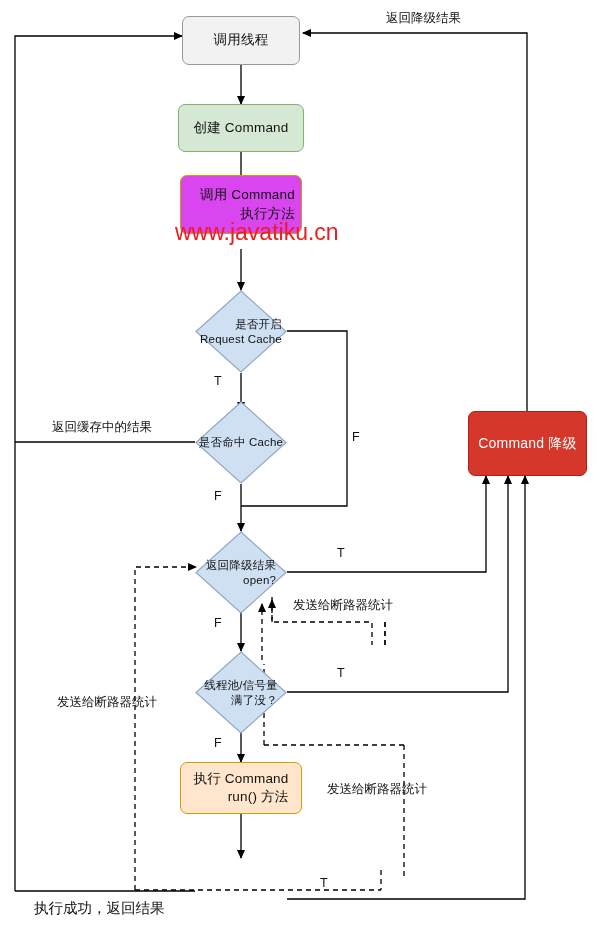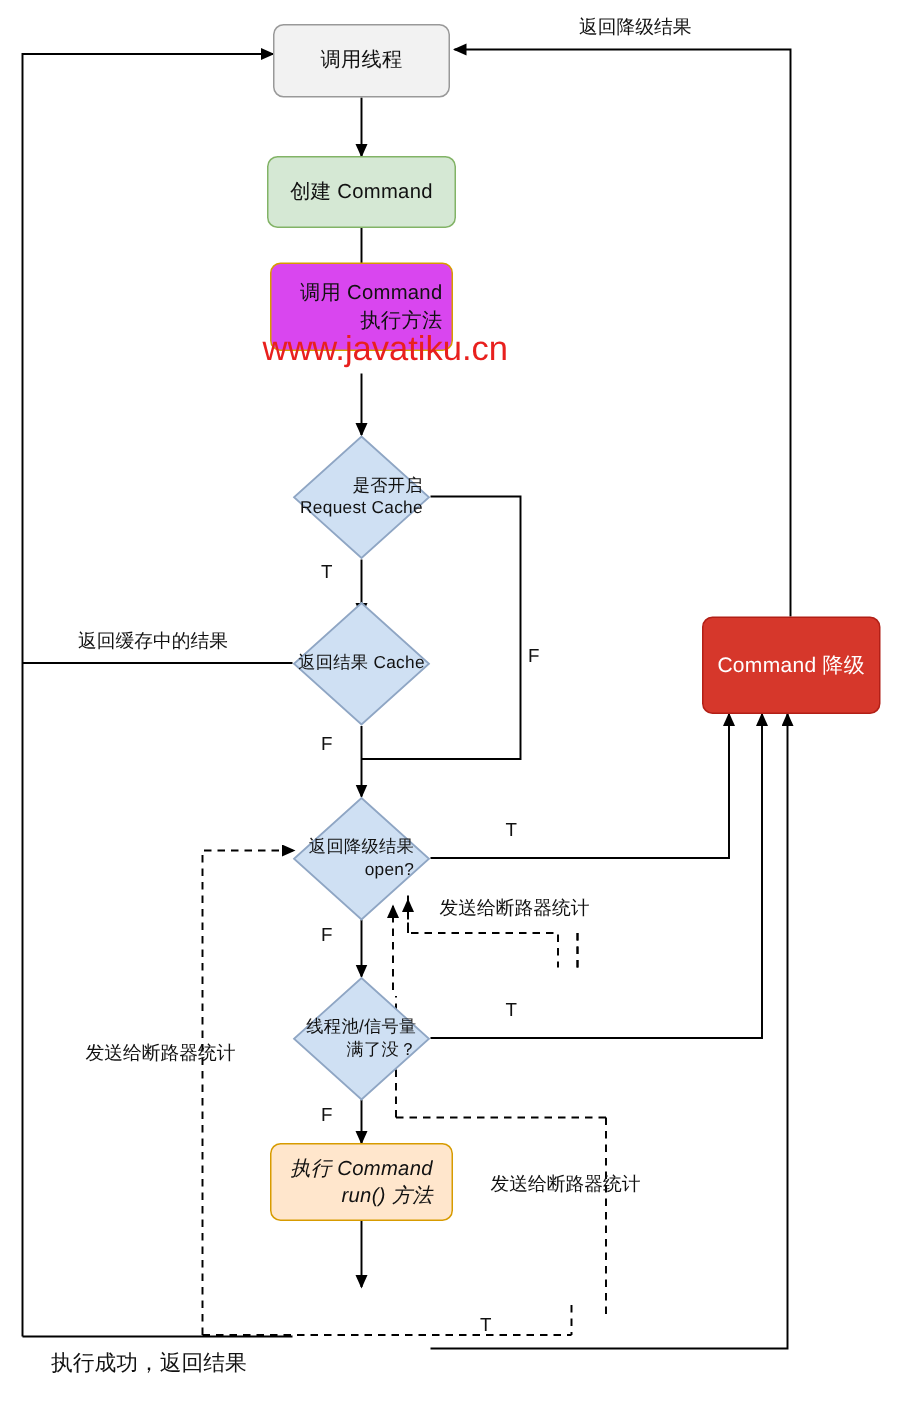--- a/index.html
+++ b/index.html
@@ -112,41 +112,41 @@
       <polygon points="46,1 91,41.5 46,82 1,41.5" fill="#cfe0f3" stroke="#8fa6c4" stroke-width="1.2"></polygon>
     </svg>
     <span class="dlabel" style="white-space:pre-line;">是否开启
 Request Cache</span>
   </div>
 
   <div class="node diamond" style="left:195px;top:401px;width:92px;height:83px;">
     <svg width="92" height="83" style="position:absolute;left:0;top:0;">
       <polygon points="46,1 91,41.5 46,82 1,41.5" fill="#cfe0f3" stroke="#8fa6c4" stroke-width="1.2"></polygon>
     </svg>
-    <span class="dlabel" style="white-space:pre-line;">返回结果 Cache</span>
+    <span class="dlabel" style="white-space:pre-line;">是否命中 Cache</span>
   </div>
 
   <div class="node diamond" style="left:195px;top:531px;width:92px;height:83px;">
     <svg width="92" height="83" style="position:absolute;left:0;top:0;">
       <polygon points="46,1 91,41.5 46,82 1,41.5" fill="#cfe0f3" stroke="#8fa6c4" stroke-width="1.2"></polygon>
     </svg>
     <span class="dlabel" style="white-space:pre-line;">返回降级结果
 open?</span>
   </div>
 
   <div class="node diamond" style="left:195px;top:651px;width:92px;height:83px;">
     <svg width="92" height="83" style="position:absolute;left:0;top:0;">
       <polygon points="46,1 91,41.5 46,82 1,41.5" fill="#cfe0f3" stroke="#8fa6c4" stroke-width="1.2"></polygon>
     </svg>
     <span class="dlabel" style="white-space:pre-line;">线程池/信号量
 满了没？</span>
   </div>
 
   <div class="node" style="left:180px;top:762px;width:122px;height:52px;background:#ffe6cc;border:1.3px solid #d79b00;">
-    <span style="white-space:pre-line;font-style:italic;">执行 Command
+    <span style="white-space:pre-line;">执行 Command
 run() 方法</span>
   </div>
 
 
   <div class="node" style="left:468px;top:411px;width:119px;height:65px;background:#d6372b;border:1.3px solid #b21f16;color:#ffffff;font-size:14px;">
     <span>Command 降级</span>
   </div>
 
   <div class="edge-label cn" style="left:386px;top:10px;">返回降级结果</div>
 

